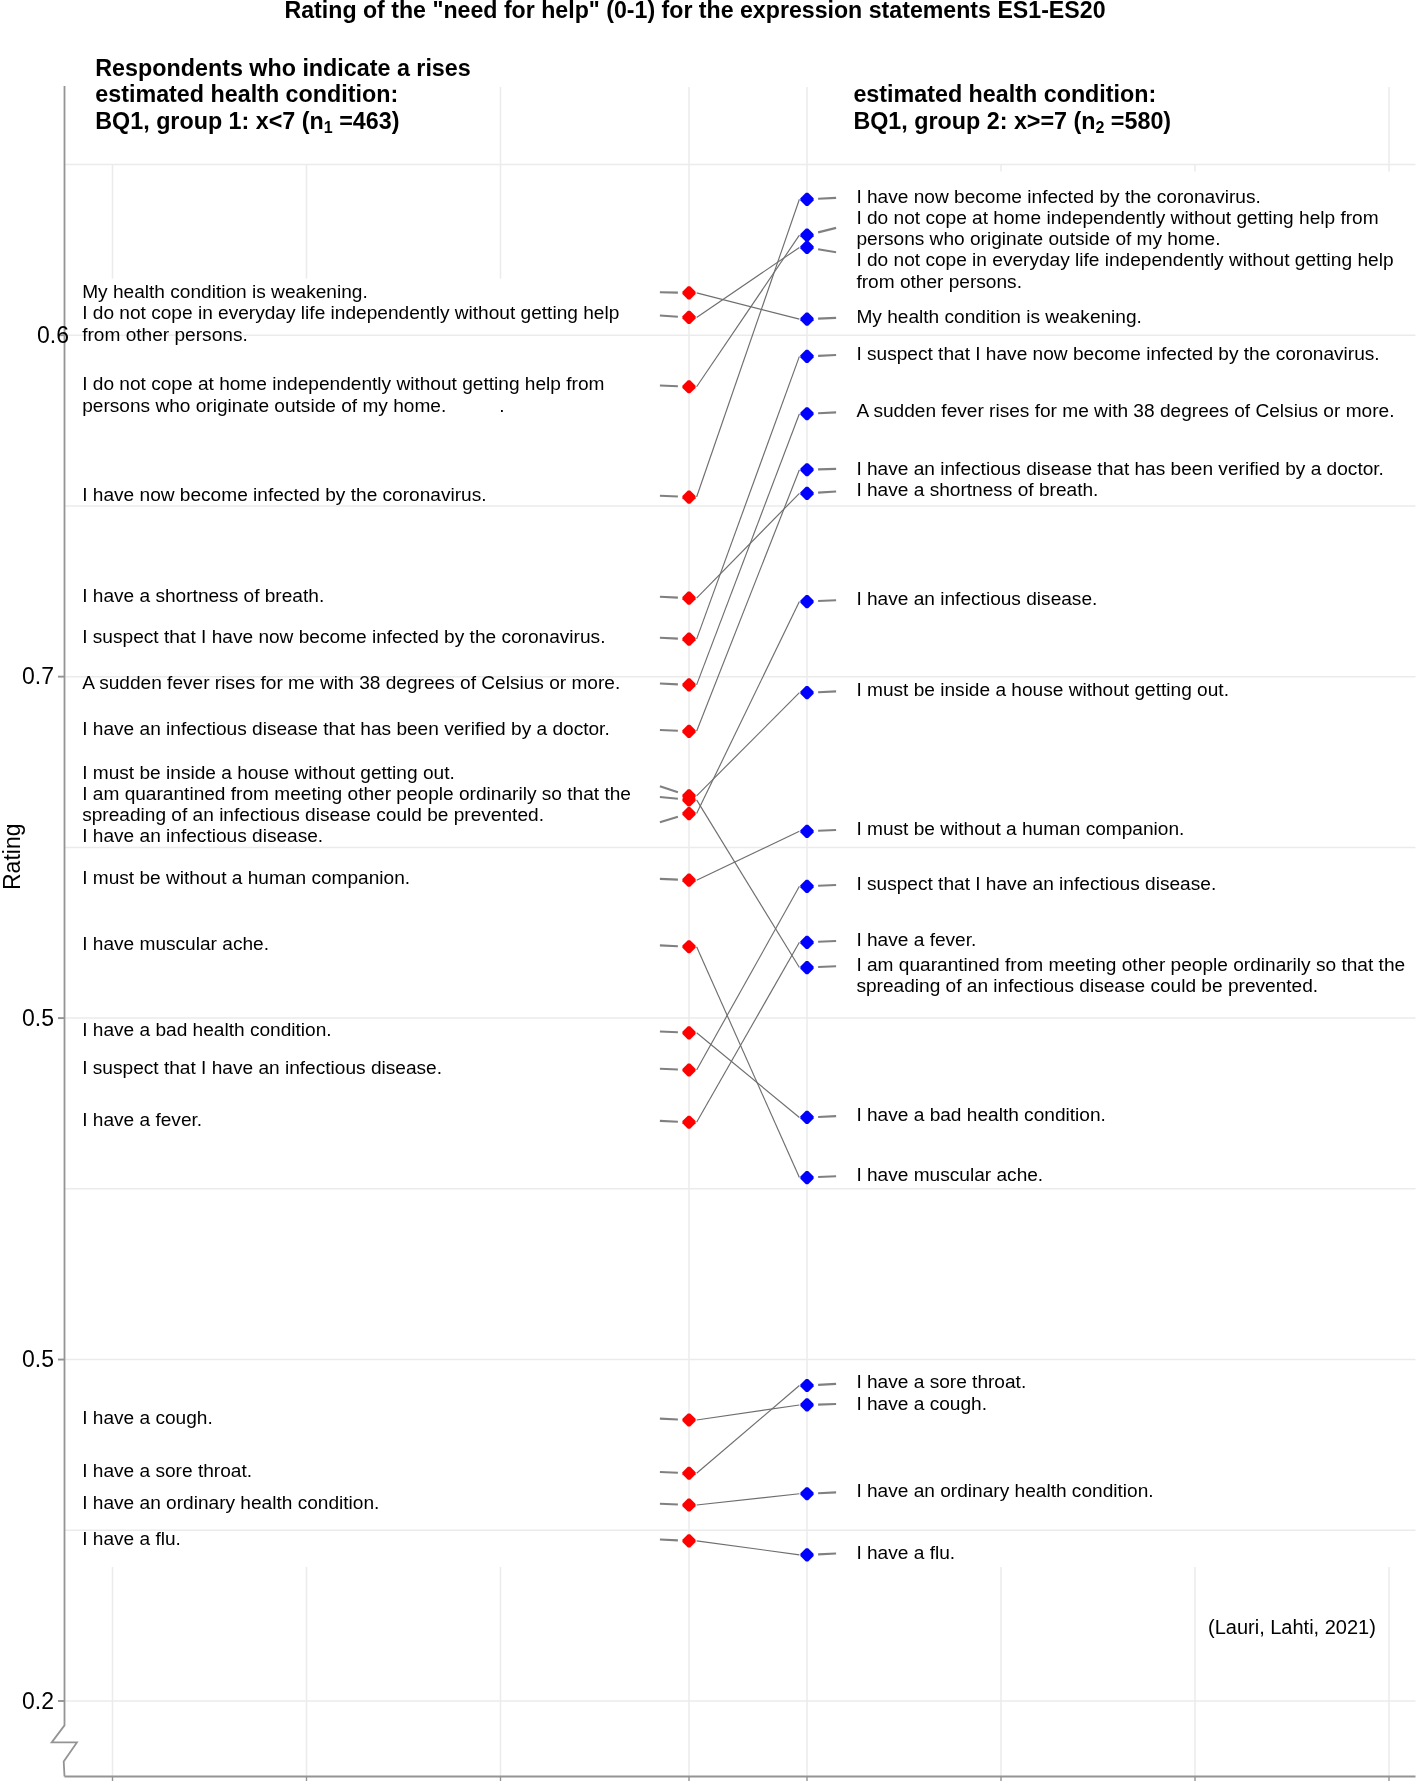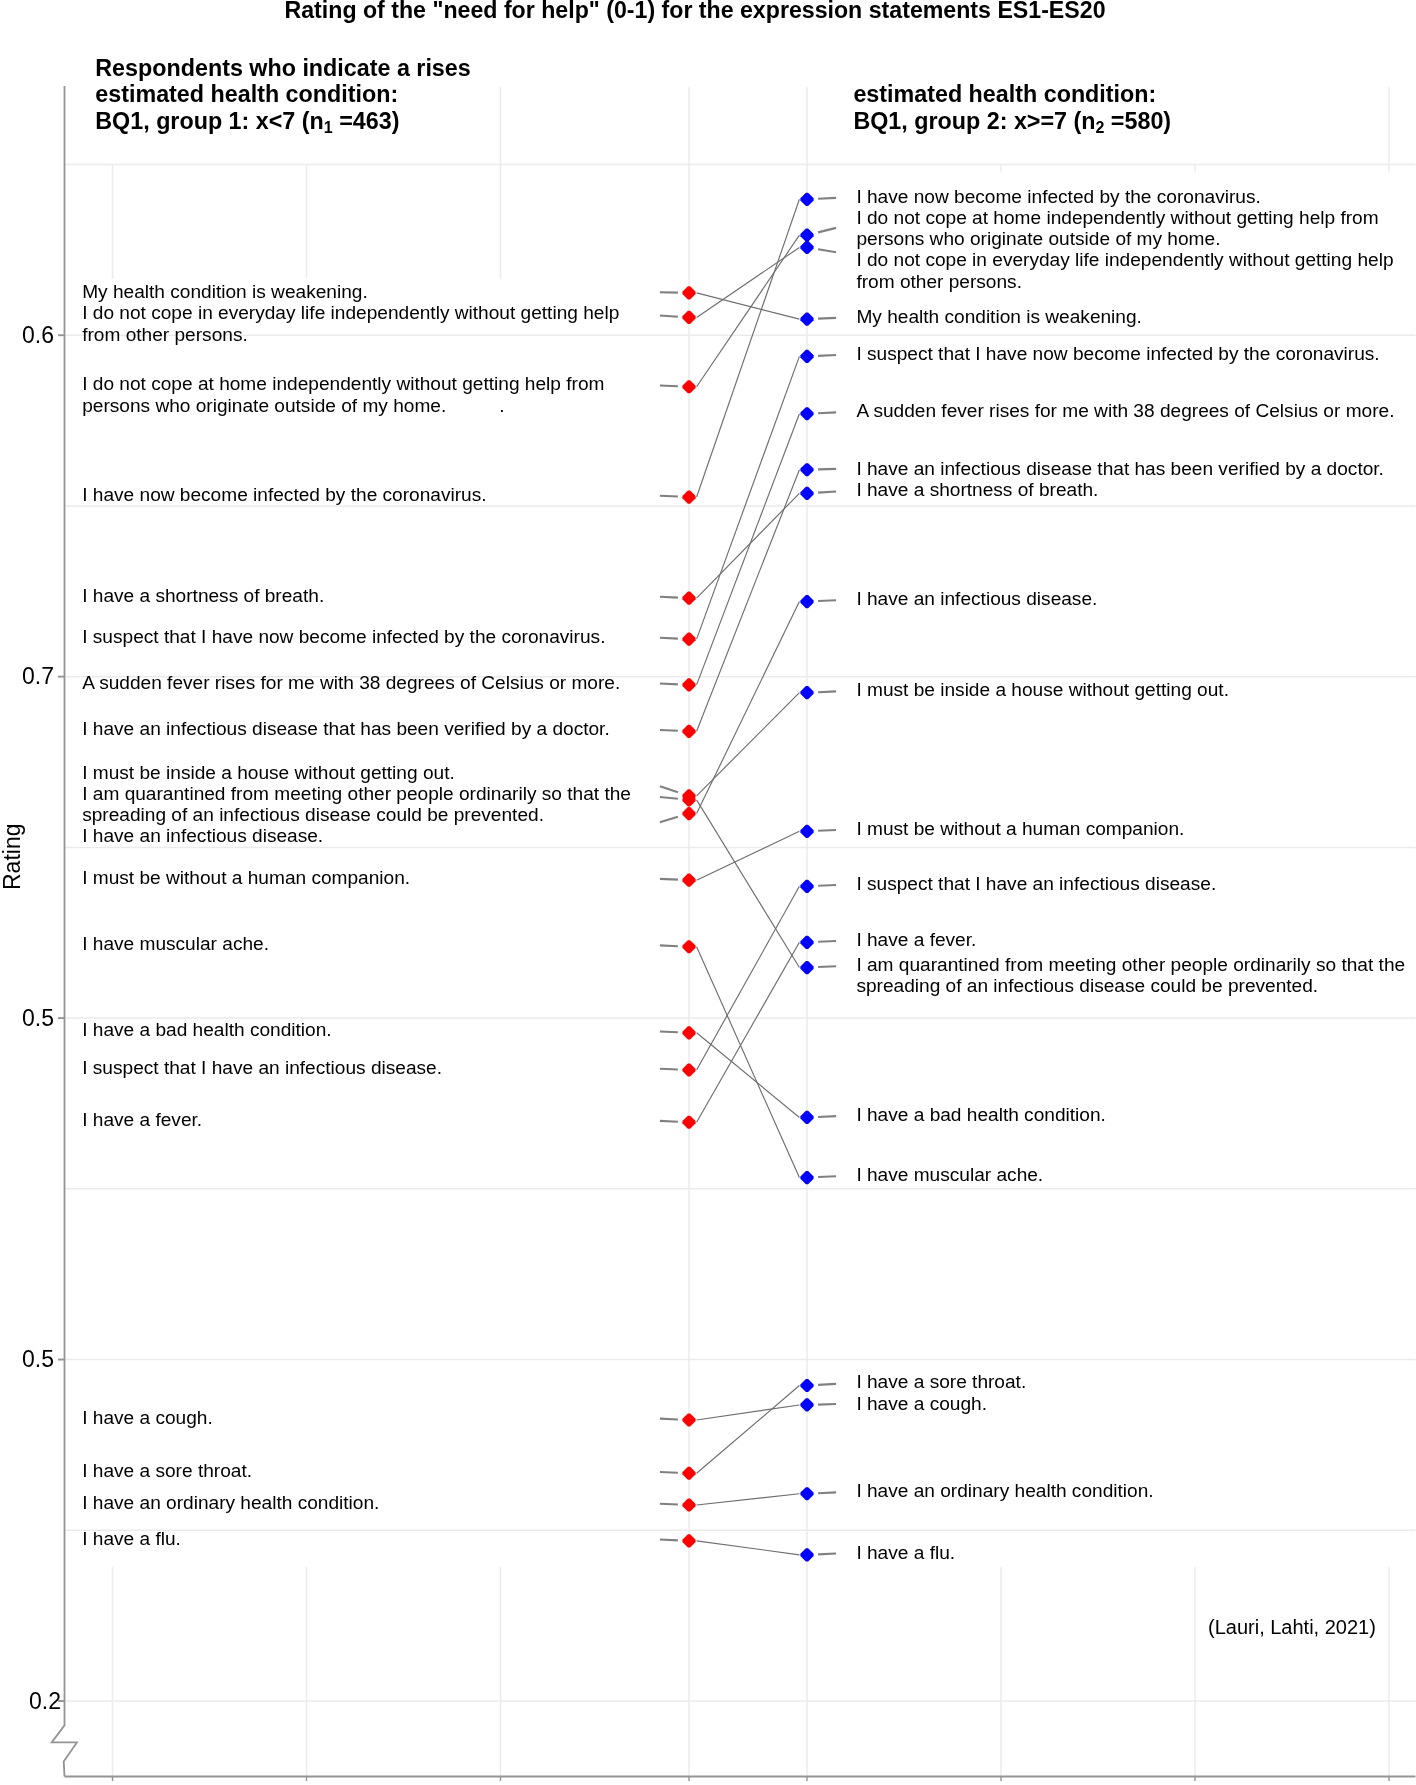--- a/index.html
+++ b/index.html
@@ -213,20 +213,20 @@
     <div class="lbl" style="left: 856.4px; top: 873px;">I suspect that I have an infectious disease.</div>
     <div class="lbl" style="left: 856.4px; top: 928.998px;">I have a fever.</div>
     <div class="lbl" style="left: 856.4px; top: 954.265px;">I am quarantined from meeting other people ordinarily so that the
 spreading of an infectious disease could be prevented.</div>
     <div class="lbl" style="left: 856.4px; top: 1104.16px;">I have a bad health condition.</div>
     <div class="lbl" style="left: 856.4px; top: 1164.26px;">I have muscular ache.</div>
     <div class="lbl" style="left: 856.4px; top: 1371.33px;">I have a sore throat.</div>
     <div class="lbl" style="left: 856.4px; top: 1392.53px;">I have a cough.</div>
     <div class="lbl" style="left: 856.4px; top: 1480.44px;">I have an ordinary health condition.</div>
     <div class="lbl" style="left: 856.4px; top: 1541.56px;">I have a flu.</div>
-    <div class="tick" style="left: 0px; width: 54px; top: 1689.5px; padding-left: 7px;">0.2</div>
+    <div class="tick" style="left: 0px; width: 54px; top: 1689.5px;">0.2</div>
     <div class="tick" style="left: 0px; width: 54px; top: 1348.05px;">0.5</div>
     <div class="tick" style="left: 0px; width: 54px; top: 1006.6px;">0.5</div>
     <div class="tick" style="left: 0px; width: 54px; top: 665.15px;">0.7</div>
-    <div class="tick" style="left: 0px; width: 54px; top: 323.7px;">0.6</div>
+    <div class="tick" style="left: 0px; width: 54px; top: 323.7px; padding-left: 15px;">0.6</div>
     <div class="axlbl" style="left: 1px; top: 890px; transform: rotate(-90deg);">Rating</div>
     <div class="credit" style="left: 1208px; top: 1617px;">(Lauri, Lahti, 2021)</div>
   </div>
 
 </body></html>

